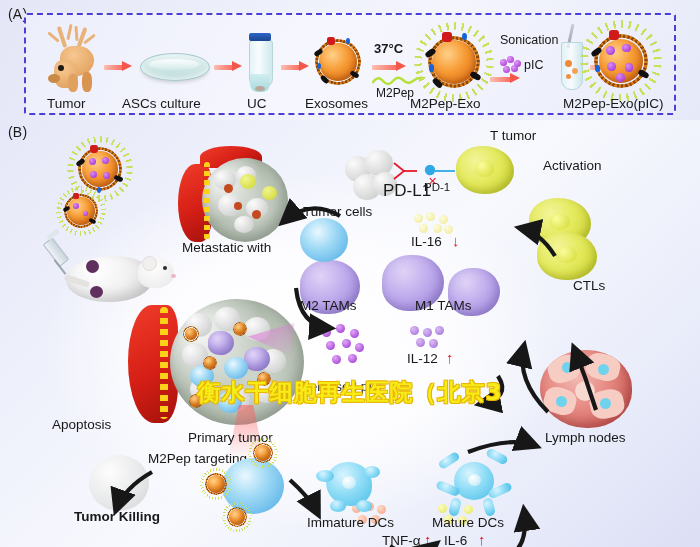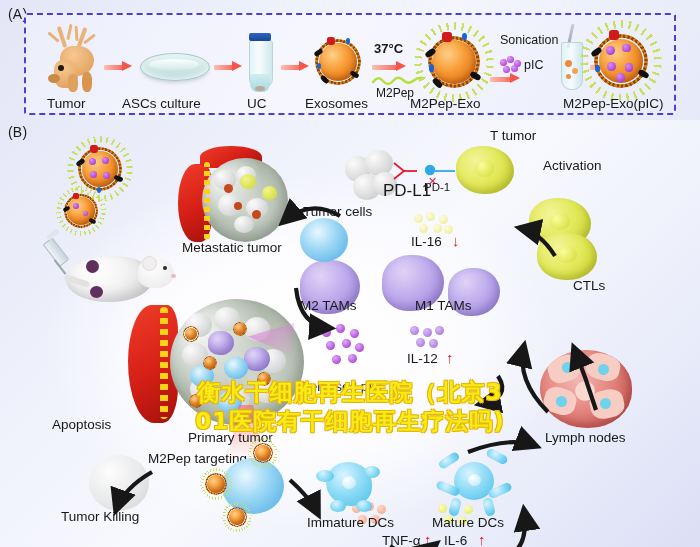--- a/index.html
+++ b/index.html
@@ -415,21 +415,21 @@
       <div class="grayblob" style="left:40px;top:52px;width:24px;height:22px;"></div>
       <div class="grayblob" style="left:68px;top:56px;width:22px;height:20px;"></div>
       <div class="grayblob" style="left:56px;top:74px;width:20px;height:17px;"></div>
       <div style="position:absolute;left:62px;top:32px;width:16px;height:15px;border-radius:50%;background:radial-gradient(circle at 35% 32%,#f1f58f,#cdd52a);"></div>
       <div style="position:absolute;left:84px;top:44px;width:15px;height:14px;border-radius:50%;background:radial-gradient(circle at 35% 32%,#f1f58f,#cdd52a);"></div>
       <div style="position:absolute;left:46px;top:42px;width:9px;height:9px;border-radius:50%;background:#c4491f;"></div>
       <div style="position:absolute;left:74px;top:68px;width:9px;height:9px;border-radius:50%;background:#c4491f;"></div>
       <div style="position:absolute;left:56px;top:60px;width:8px;height:8px;border-radius:50%;background:#c4491f;"></div>
       <div style="position:absolute;left:26px;top:20px;width:6px;height:78px;background:repeating-linear-gradient(180deg,#ffd21a 0 5px,transparent 5px 9px);border-radius:3px;"></div>
     </div>
-    <span class="lab big" style="left:182px;top:120px;">Metastatic tumor</span>
+    <span class="lab big" style="left:182px;top:120px;">Metastatic with</span>
 
     <div style="position:absolute;left:343px;top:30px;width:56px;height:52px;">
       <div class="grayblob" style="left:2px;top:6px;width:26px;height:26px;"></div>
       <div class="grayblob" style="left:22px;top:0px;width:28px;height:26px;"></div>
       <div class="grayblob" style="left:10px;top:24px;width:28px;height:26px;"></div>
       <div class="grayblob" style="left:30px;top:22px;width:24px;height:24px;"></div>
     </div>
     <span class="lab big" style="left:303px;top:84px;">Tumor cells</span>
 
 
@@ -570,21 +570,21 @@
       <div class="hub"></div>
       <div style="position:absolute;left:22px;top:12px;width:11px;height:11px;border-radius:50%;background:#6fd3ee;"></div>
       <div style="position:absolute;left:58px;top:14px;width:11px;height:11px;border-radius:50%;background:#6fd3ee;"></div>
       <div style="position:absolute;left:16px;top:46px;width:11px;height:11px;border-radius:50%;background:#6fd3ee;"></div>
       <div style="position:absolute;left:60px;top:48px;width:11px;height:11px;border-radius:50%;background:#6fd3ee;"></div>
     </div>
     <span class="lab big" style="left:545px;top:310px;">Lymph nodes</span>
 
     <span class="lab big" style="left:52px;top:297px;">Apoptosis</span>
     <div class="apoptotic" style="left:89px;top:335px;width:60px;height:56px;"></div>
-    <span class="lab big" style="left:61px;top:389px;">Tumor Killing</span>
+    <span class="lab big" style="left:74px;top:389px;font-weight:bold;">Tumor Killing</span>
 
     <div class="cell blue" style="left:222px;top:338px;width:62px;height:56px;"></div>
     <div class="exo" style="left:252px;top:322px;width:22px;height:22px;">
         <div class="spikes"></div>
         <div class="ring"></div>
         <div class="core"></div>
       </div>
     <div class="exo" style="left:204px;top:352px;width:24px;height:24px;">
         <div class="spikes"></div>
         <div class="ring"></div>
@@ -643,16 +643,15 @@
 
       <path d="M152 292 Q124 308 116 330" fill="none" stroke="#171717" stroke-width="4.2" marker-end="url(#ah)"></path>
 
       <path d="M290 300 Q310 318 318 334" fill="none" stroke="#171717" stroke-width="4.2" marker-end="url(#ah)"></path>
 
       <path d="M390 366 Q414 382 436 364" fill="none" stroke="#171717" stroke-width="4.2" marker-end="url(#ah)"></path>
     </svg>
 
     <div id="watermark">
       <span class="l1">衡水干细胞再生医院（北京3</span>
-      <span class="l2">01医院有干细胞再生疗法吗)</span>
     </div>
   </div>
 </div>
 
 </body></html>

